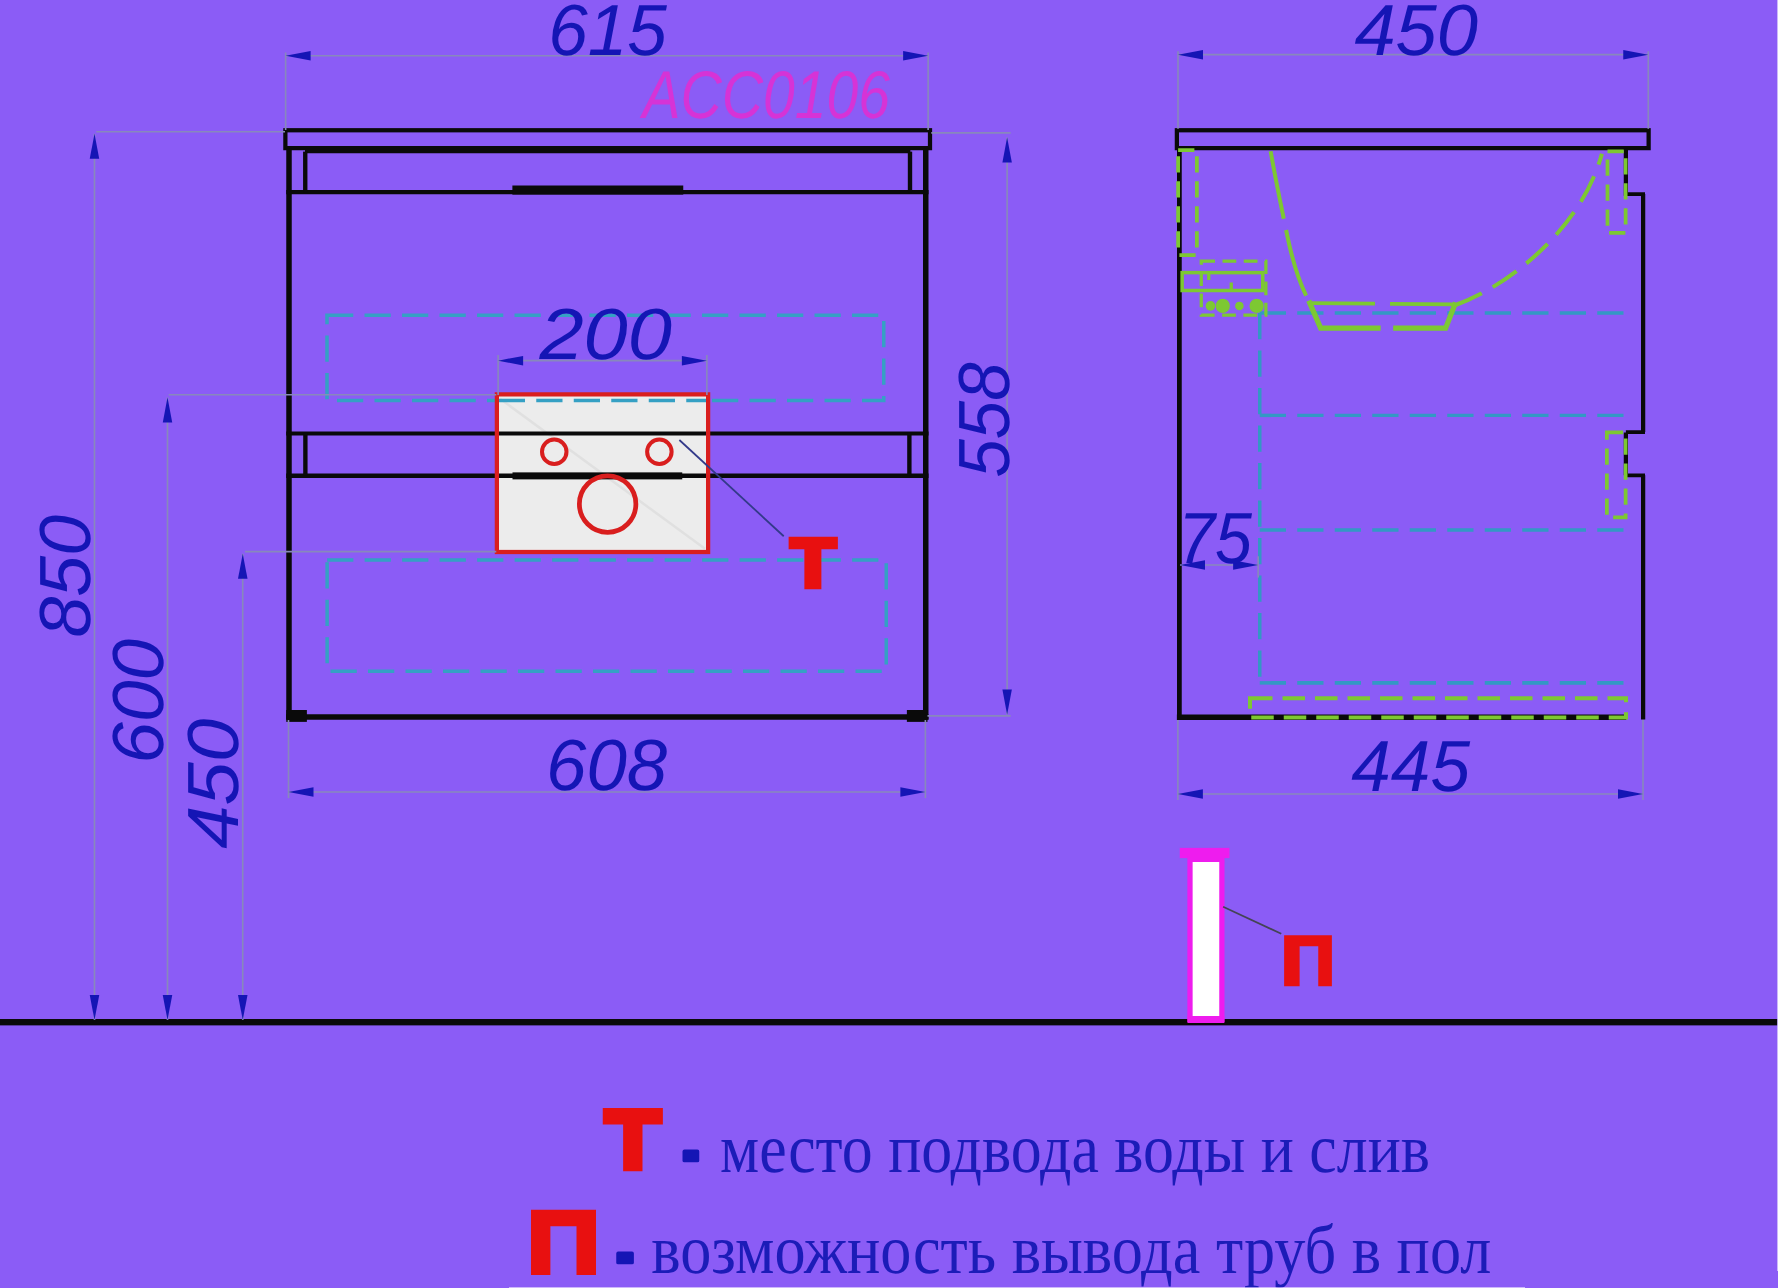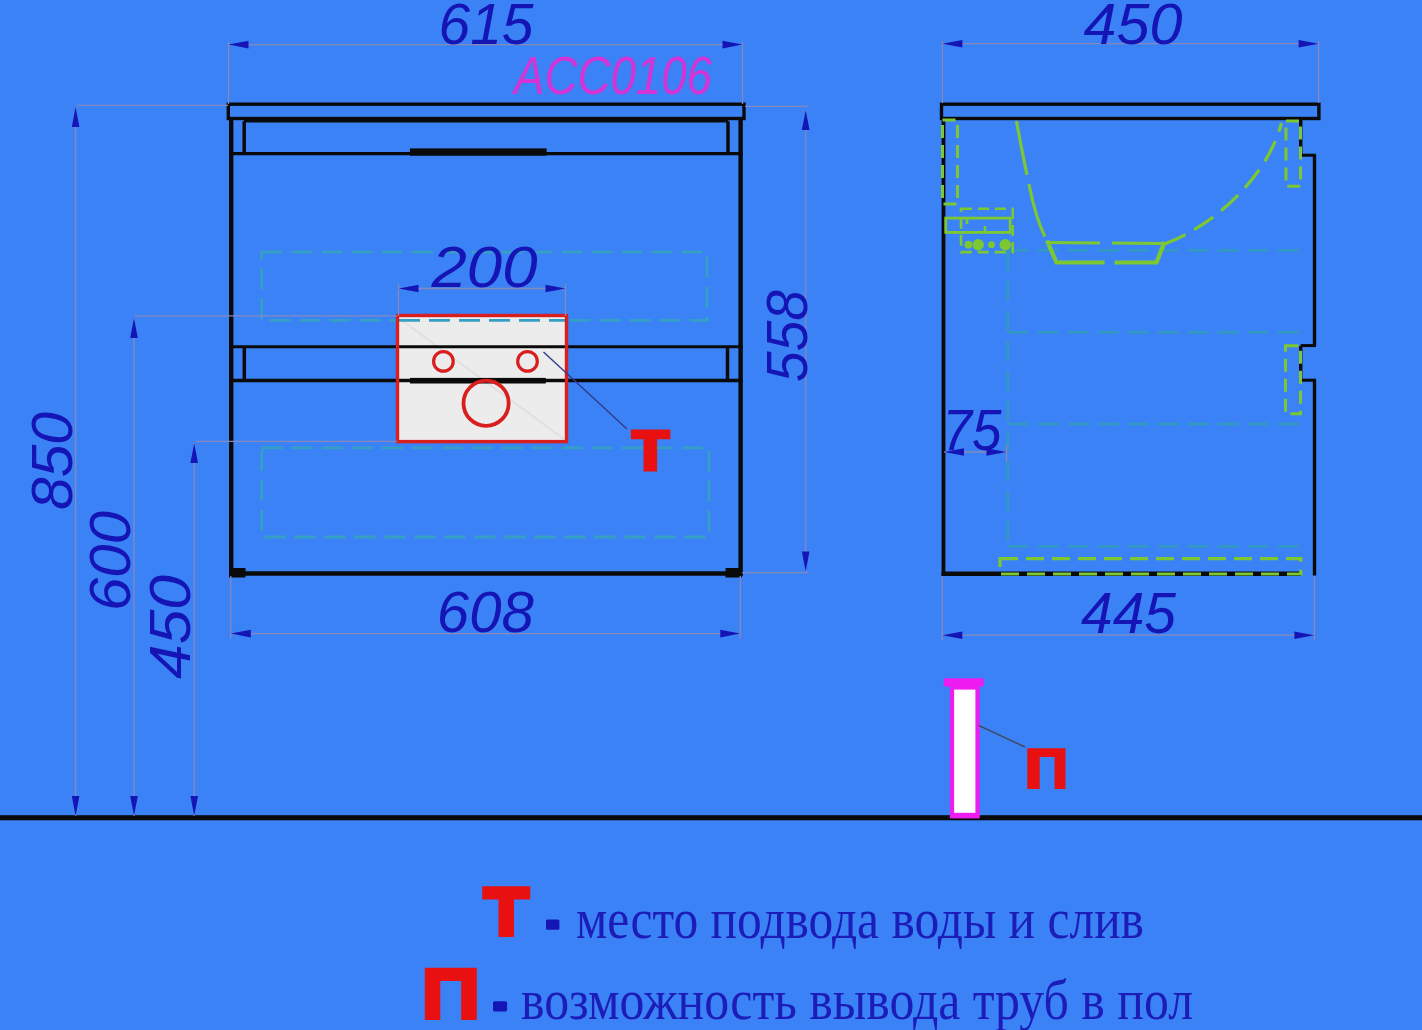--- a/index.html
+++ b/index.html
@@ -1,16 +1,16 @@
 <!DOCTYPE html>
 <html><head>
 <meta charset="utf-8">
 <style>
 html,body{margin:0;padding:0;background:#ffffff;}
-#wrap{position:relative;width:1422px;height:1030px;overflow:hidden;background:#3b82f6;}
+#wrap{position:relative;width:1422px;height:1030px;overflow:hidden;background:#8b5cf6;}
 svg{position:absolute;left:0;top:0;}
 text{font-family:"Liberation Sans", sans-serif;}
 .dim{fill:#1515b5;font-style:italic;font-size:58px;}
 .leg{font-family:"Liberation Serif", serif;fill:#1c1cb8;font-size:56px;}
 </style>
 </head>
 <body>
 <div id="wrap">
 <svg width="1422" height="1030" viewBox="0 0 1422 1030">
 

